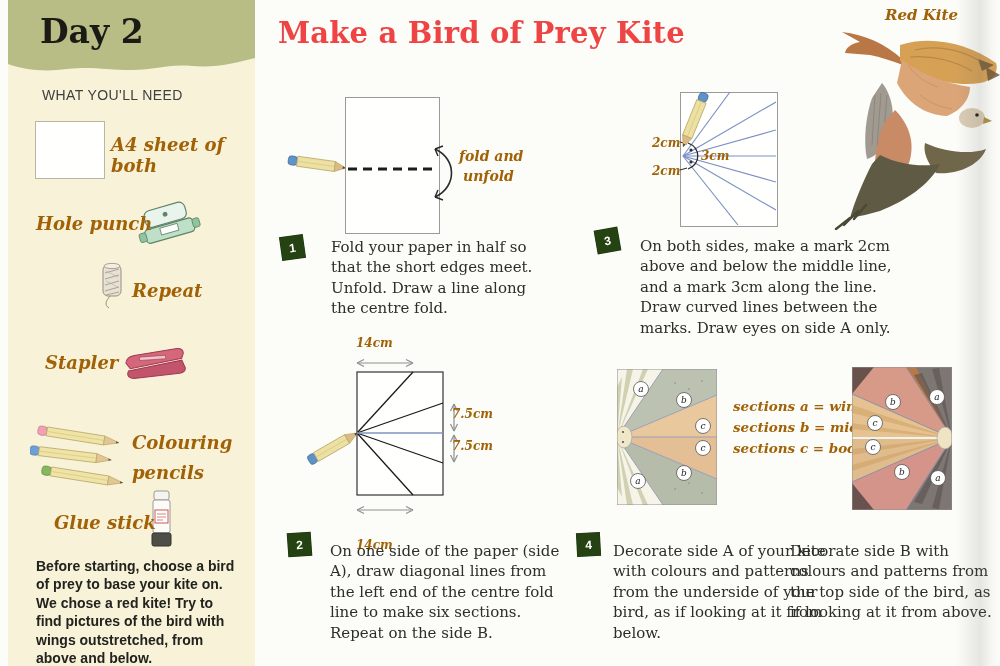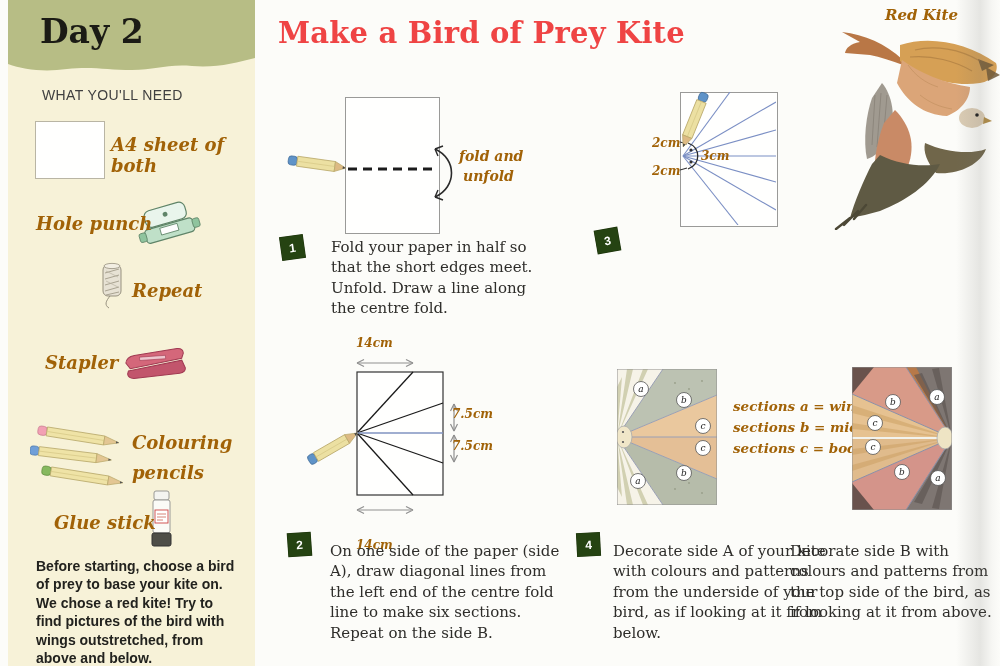--- a/index.html
+++ b/index.html
@@ -174,20 +174,21 @@
     <path d="M10,12 H48" stroke="#d9cb8a" stroke-width=".8"></path>
     <path d="M48,7 L59,12 L48,17 Z" fill="#ddba84" stroke="#b9a96b" stroke-width=".7"></path>
     <path d="M56,10.7 L59,12 L56,13.3 Z" fill="#444"></path>
   </svg>
   <div class="abs script dim" style="left:652px;top:136px;">2cm</div>
   <div class="abs script dim" style="left:701px;top:149px;">3cm</div>
   <div class="abs script dim" style="left:652px;top:164px;">2cm</div>
   <div class="abs badge" style="left:596px;top:229px;transform:rotate(-10deg);">
       <span>3</span>
     </div>
+  <div class="abs step-text" style="left:640px;top:236px;width:252px;">On both sides, make a mark 2cm above and below the middle line, and a mark 3cm along the line. Draw curved lines between the marks. Draw eyes on side A only.</div>
 
   <svg class="abs" style="left:280px;top:330px;" width="290px" height="225" viewBox="0 0 290 225">
     <rect x="77" y="42" width="86" height="123" fill="#fffffe" stroke="#333" stroke-width="1.2"></rect>
     <g stroke="#1a1a1a" stroke-width="1.3">
       <line x1="77" y1="103" x2="133" y2="42"></line>
       <line x1="77" y1="103" x2="163" y2="73"></line>
       <line x1="77" y1="103" x2="163" y2="133"></line>
       <line x1="77" y1="103" x2="133" y2="165"></line>
     </g>
     <line x1="77" y1="103" x2="163" y2="103" stroke="#8093c0" stroke-width="1.4"></line>

